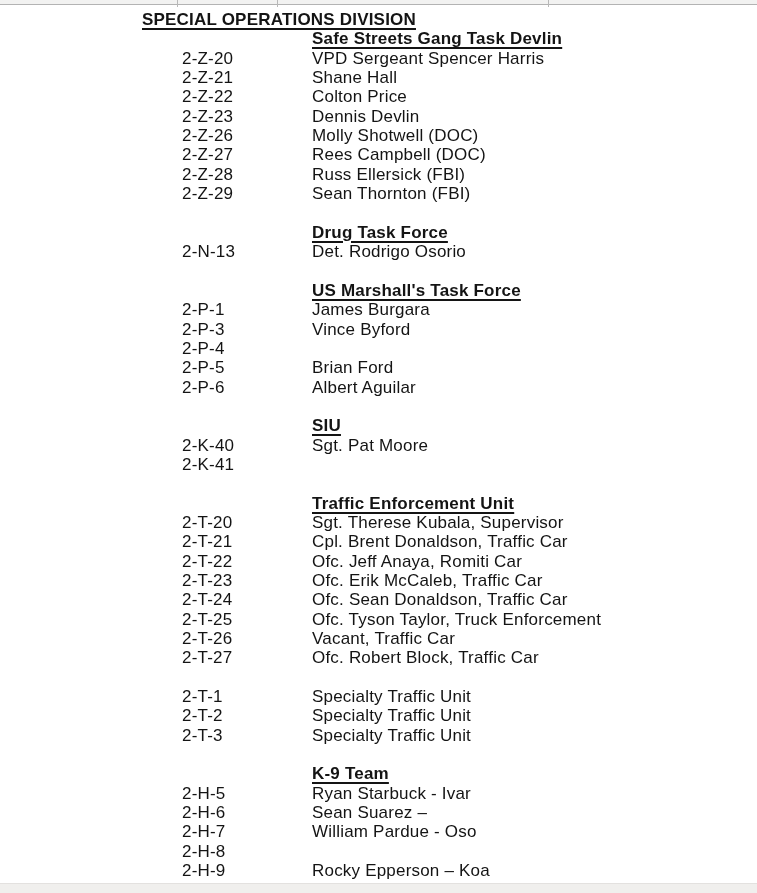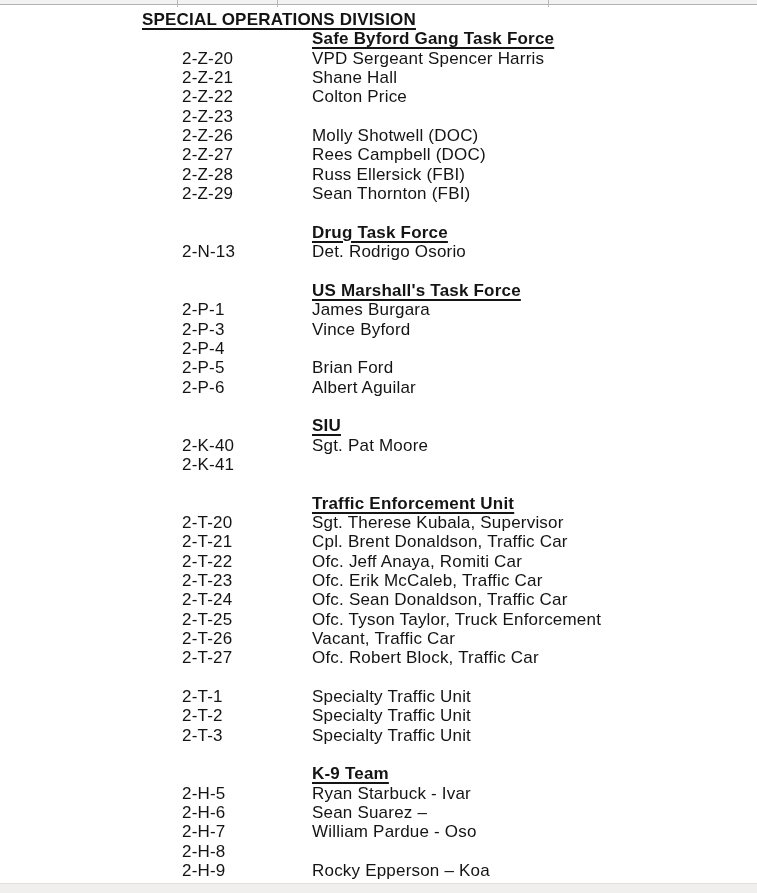--- a/index.html
+++ b/index.html
@@ -91,40 +91,41 @@
 
 <div class="content">
   <div class="row">
     <div class="spacer"></div>
     <span class="division-title">SPECIAL OPERATIONS DIVISION</span>
   </div>
   <div id="sections">
       <div class="row header-row">
         <div class="spacer"></div>
         <span class="callsign"></span>
-        <span class="name">Safe Byford Gang Task Force</span>
+        <span class="name">Safe Streets Gang Task Devlin</span>
       </div>
       <div class="row">
         <div class="spacer"></div>
         <span class="callsign">2-Z-20</span>
         <span class="name">VPD Sergeant Spencer Harris</span>
       </div>
       <div class="row">
         <div class="spacer"></div>
         <span class="callsign">2-Z-21</span>
         <span class="name">Shane Hall</span>
       </div>
       <div class="row">
         <div class="spacer"></div>
         <span class="callsign">2-Z-22</span>
         <span class="name">Colton Price</span>
       </div>
       <div class="row">
         <div class="spacer"></div>
         <span class="callsign">2-Z-23</span>
+        <span class="name">Dennis Devlin</span>
       </div>
       <div class="row">
         <div class="spacer"></div>
         <span class="callsign">2-Z-26</span>
         <span class="name">Molly Shotwell (DOC)</span>
       </div>
       <div class="row">
         <div class="spacer"></div>
         <span class="callsign">2-Z-27</span>
         <span class="name">Rees Campbell (DOC)</span>

